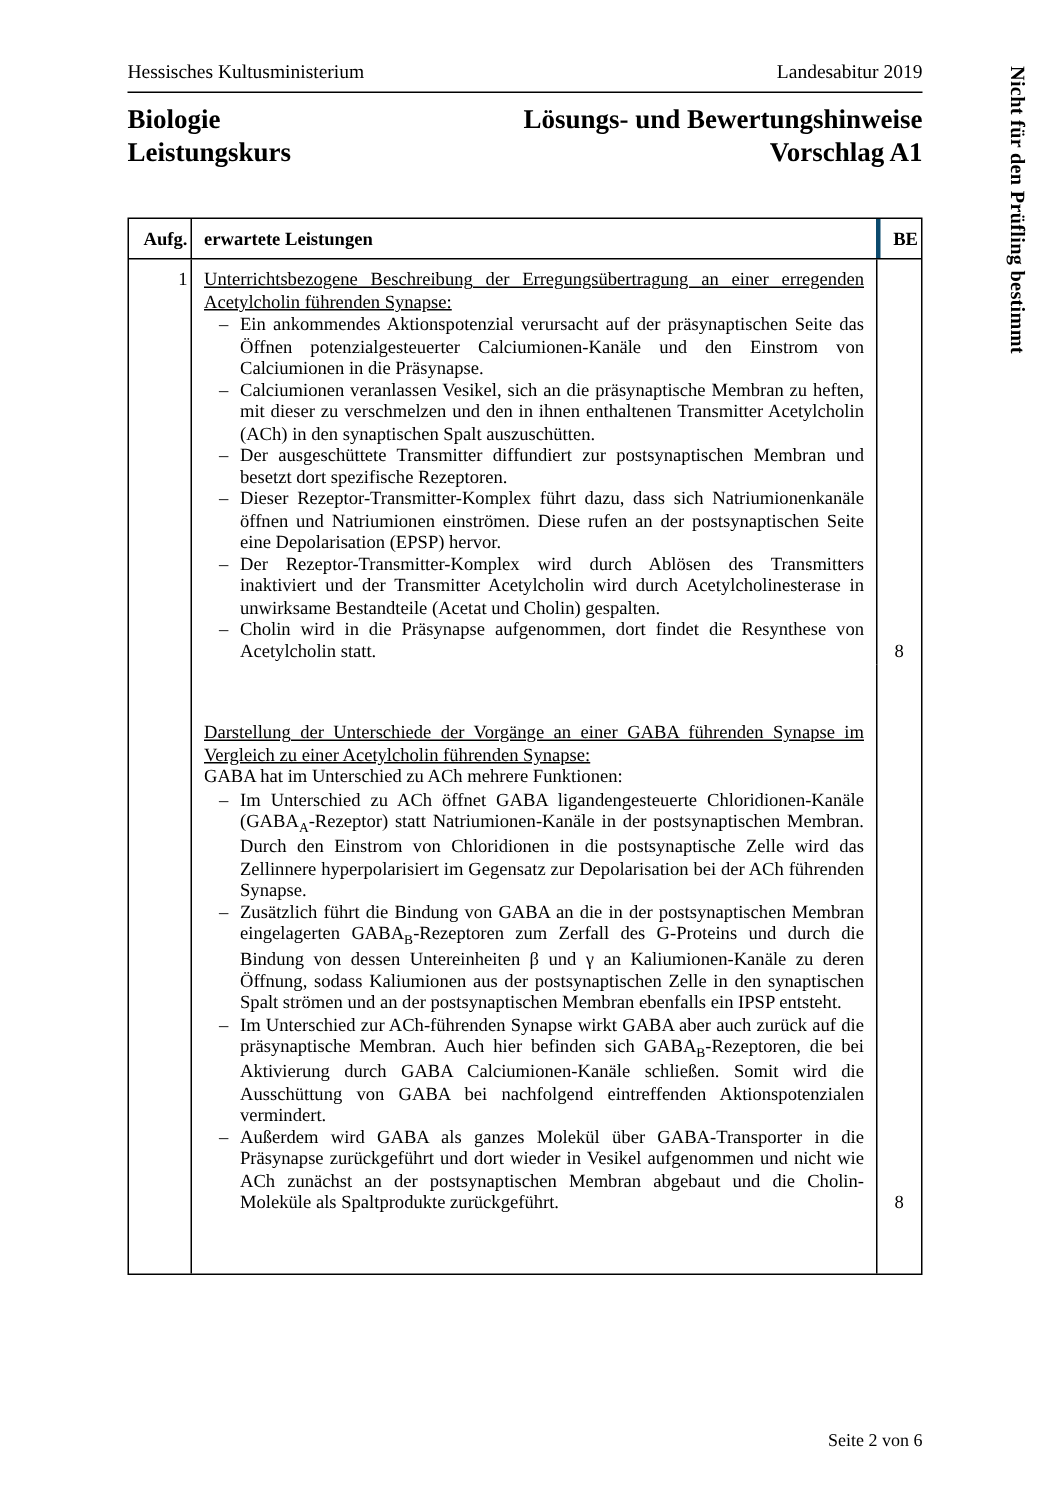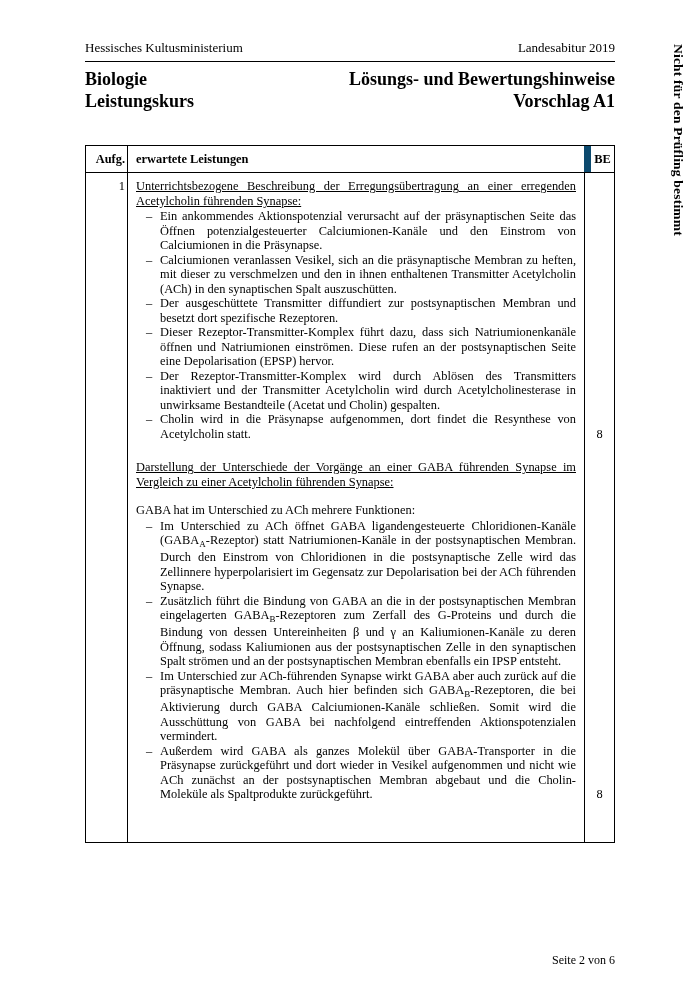--- a/index.html
+++ b/index.html
@@ -22,36 +22,36 @@
     position:absolute; top:44px; right:14px;
     writing-mode:vertical-rl; text-orientation:sideways;
     font-weight:bold; font-size:13.5px; letter-spacing:0.2px;
   }
 
   
   .tbl { margin-top:32px; border:1px solid #000; font-size:12.4px; line-height:1.17; }
   .tbl-head { display:flex; border-bottom:1px solid #000; font-weight:bold; }
   .c-task { width:42px; border-right:1px solid #000; text-align:right; padding:6px 2px; flex-shrink:0; }
   .c-main { flex:1; padding:6px 8px; }
-  .c-be   { width:30px; border-left:7px solid #0c4a6e; text-align:center; padding:6px 2px; flex-shrink:0;margin-left:24px; }
+  .c-be   { width:30px; border-left:3px solid #0c4a6e; text-align:right; padding:6px 2px; flex-shrink:0;margin-left:24px; }
 
   .tbl-row { display:flex; }
   .row-main { flex:1; display:flex; flex-direction:column; }
   .subrow { display:flex; }
   .subrow .content { flex:1; padding:6px 8px 2px 8px; }
   .subrow .be-cell { width:30px; border-left:1px solid #000; flex-shrink:0;
                      display:flex; flex-direction:column; justify-content:flex-end;
                      align-items:center; padding-bottom:2px; }
   .subrow.last .content { padding-bottom:40px; }
   .subrow.last .be-cell { padding-bottom:40px; }
 
   .sec-heading { text-decoration:underline; text-align:justify; }
   .sec-note { font-style:italic; text-align:justify; }
-  .sec-intro { margin-top:14px; text-align:justify; }
-  .subrow.last .sec-heading { margin-top:11px; }
+  .sec-intro { text-align:justify; }
+  .subrow.last .sec-heading { margin-top:32px; }
 
   .bullets { margin-top:1px; }
   .bullet { display:flex; margin-left:10px; }
   .bullet .dash { width:14px; flex-shrink:0; }
   .bullet .btxt { flex:1; text-align:justify; }
   sub { font-size:9px; }
 
   
   .footer { position:absolute; right:85px; bottom:22px; font-size:12px; }
 </style>

